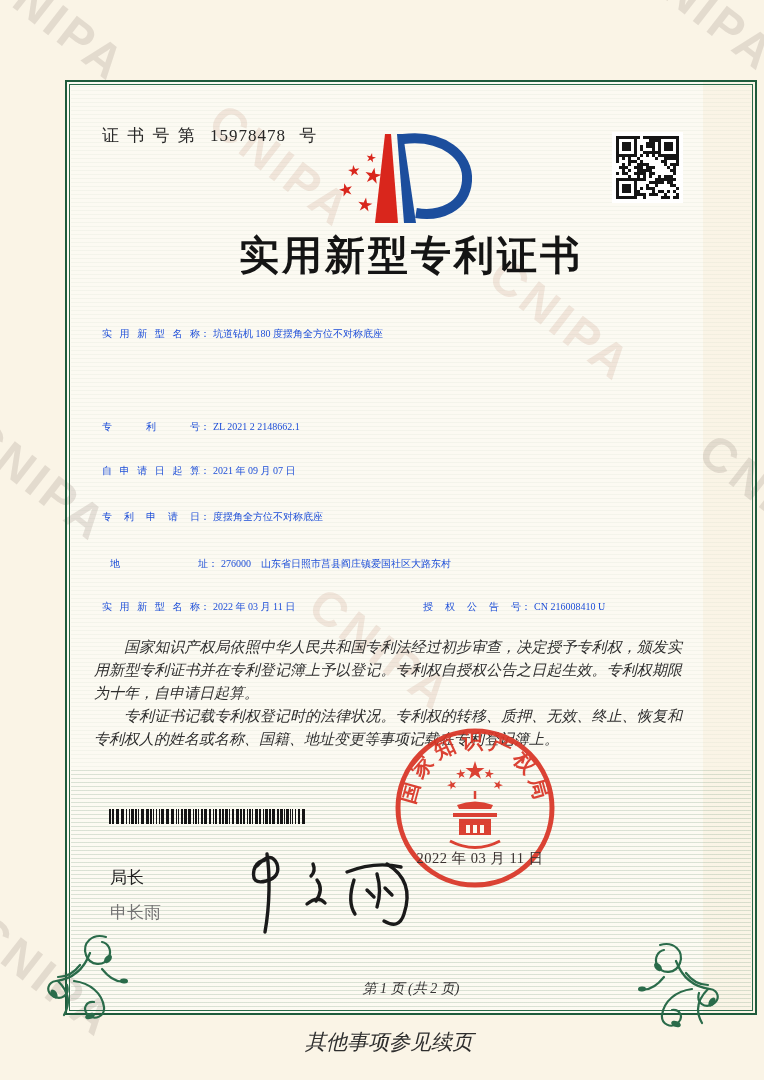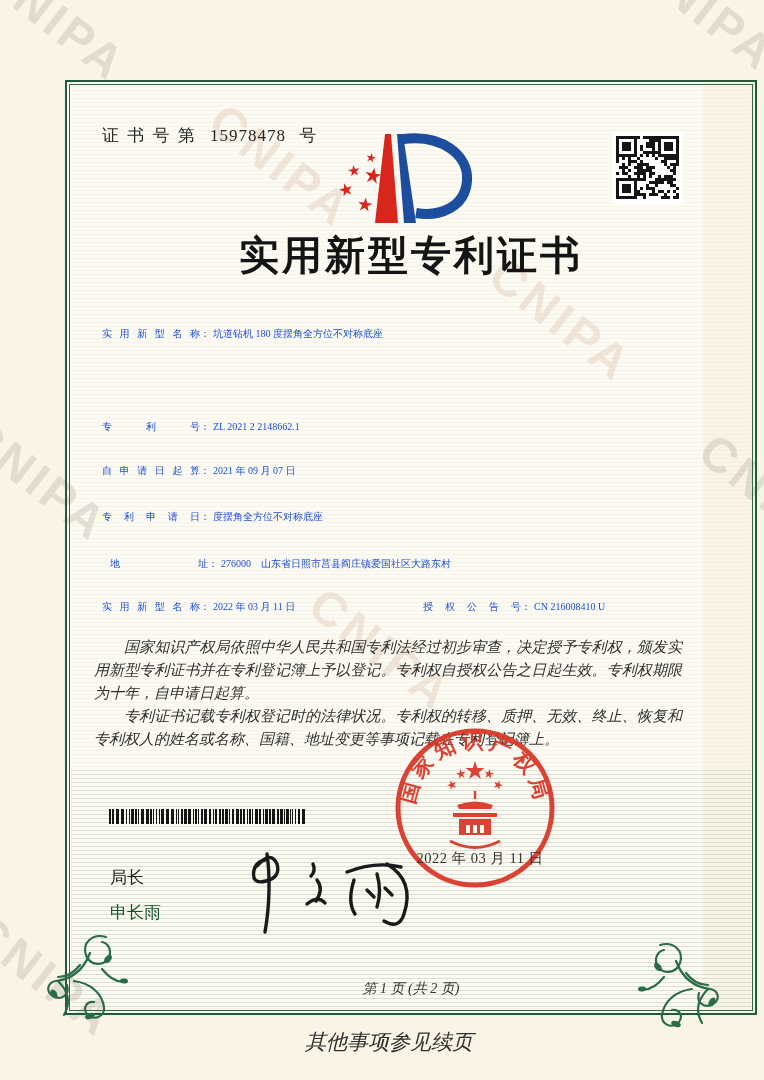--- a/index.html
+++ b/index.html
@@ -49,21 +49,21 @@
   .paras{position:absolute;left:27px;top:554px;width:588px;font-size:15px;line-height:23px;
          color:#2e2e2e;font-style:italic;text-align:justify;z-index:2;}
   .paras p{margin:0;text-indent:2em;}
 
   
   .barcode{position:absolute;left:42px;top:727px;width:200px;height:15px;font-size:0;z-index:2;}
   .barcode i{display:inline-block;height:15px;background:#141414;vertical-align:top;}
 
   
   .signer-title{position:absolute;left:43px;top:784px;font-size:17px;color:#222;z-index:2;}
-  .signer-name{position:absolute;left:43px;top:819px;font-size:17px;color:#14532d;z-index:2;}
+  .signer-name{position:absolute;left:43px;top:819px;font-size:17px;color:#737373;z-index:2;}
   .signature{position:absolute;left:158px;top:760px;width:210px;height:100px;z-index:2;}
 
   
   .seal{position:absolute;left:390px;top:723px;width:170px;height:170px;z-index:3;opacity:.93;}
   .seal-date{position:absolute;left:400px;top:849px;width:160px;text-align:center;font-size:14.5px;
              color:#3a3230;letter-spacing:.5px;z-index:4;white-space:nowrap;}
 
   .page-num{position:absolute;left:0;top:898px;width:100%;text-align:center;font-size:14px;
             color:#333;font-style:italic;z-index:2;}
 

